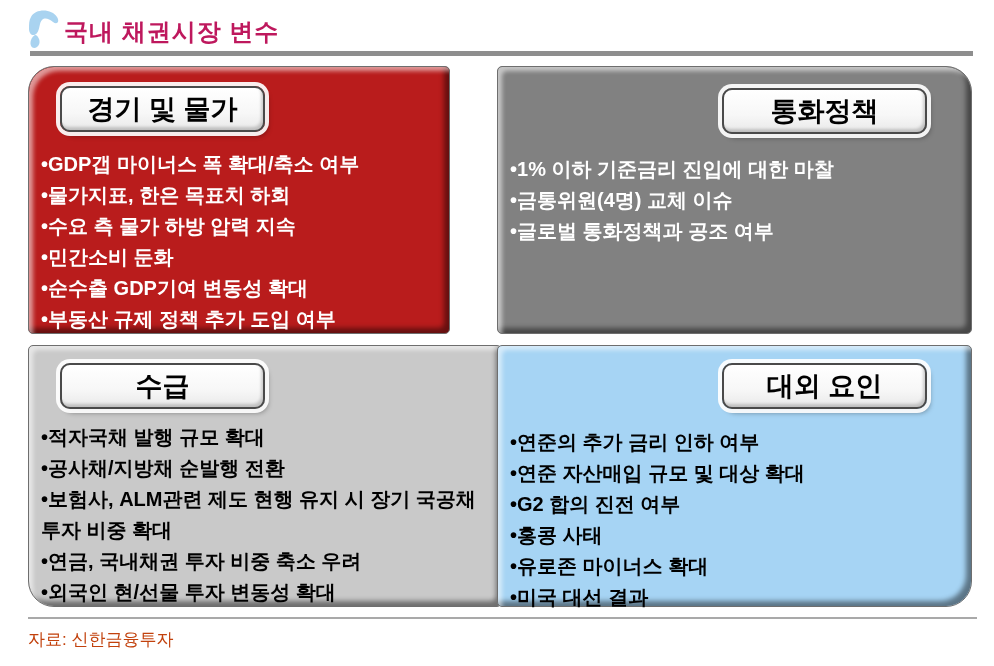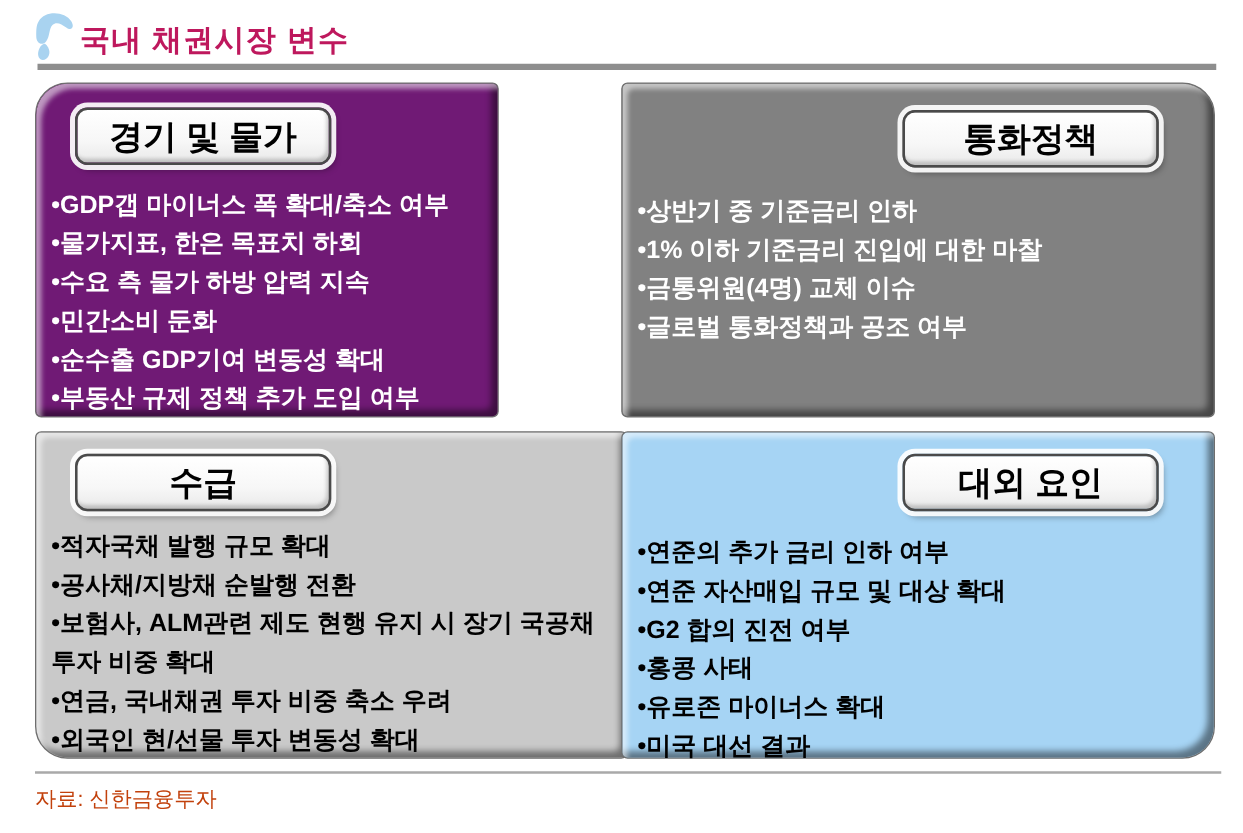--- a/index.html
+++ b/index.html
@@ -30,22 +30,22 @@
   .panel {
     position: absolute;
     border: 1px solid #6e6e6e;
   }
   .bevel {
     box-shadow:
       inset 5px 5px 4px -1px rgba(255,255,255,0.55),
       inset -6px -6px 5px -1px rgba(0,0,0,0.45);
   }
   .panel-economy {
-    left: 28px; top: 66px; width: 371px; height: 268px;
-    background: #701a75;
+    left: 28px; top: 66px; width: 422px; height: 268px;
+    background: #b91c1c;
     border-radius: 26px 5px 5px 5px;
     color: #FFFFFF;
   }
   .panel-monetary {
     left: 497px; top: 66px; width: 475px; height: 268px;
     background: #818181;
     border-radius: 5px 26px 5px 5px;
     color: #FFFFFF;
   }
   .panel-supply {
@@ -127,21 +127,20 @@
     <li>수요 측 물가 하방 압력 지속</li>
     <li>민간소비 둔화</li>
     <li>순수출 GDP기여 변동성 확대</li>
     <li>부동산 규제 정책 추가 도입 여부</li>
   </ul>
 </div>
 
 <div class="panel panel-monetary bevel">
   <div class="plate plate-right">통화정책</div>
   <ul class="items">
-    <li>상반기 중 기준금리 인하</li>
     <li>1% 이하 기준금리 진입에 대한 마찰</li>
     <li>금통위원(4명) 교체 이슈</li>
     <li>글로벌 통화정책과 공조 여부</li>
   </ul>
 </div>
 
 <div class="panel panel-supply bevel">
   <div class="plate plate-left">수급</div>
   <ul class="items">
     <li>적자국채 발행 규모 확대</li>

